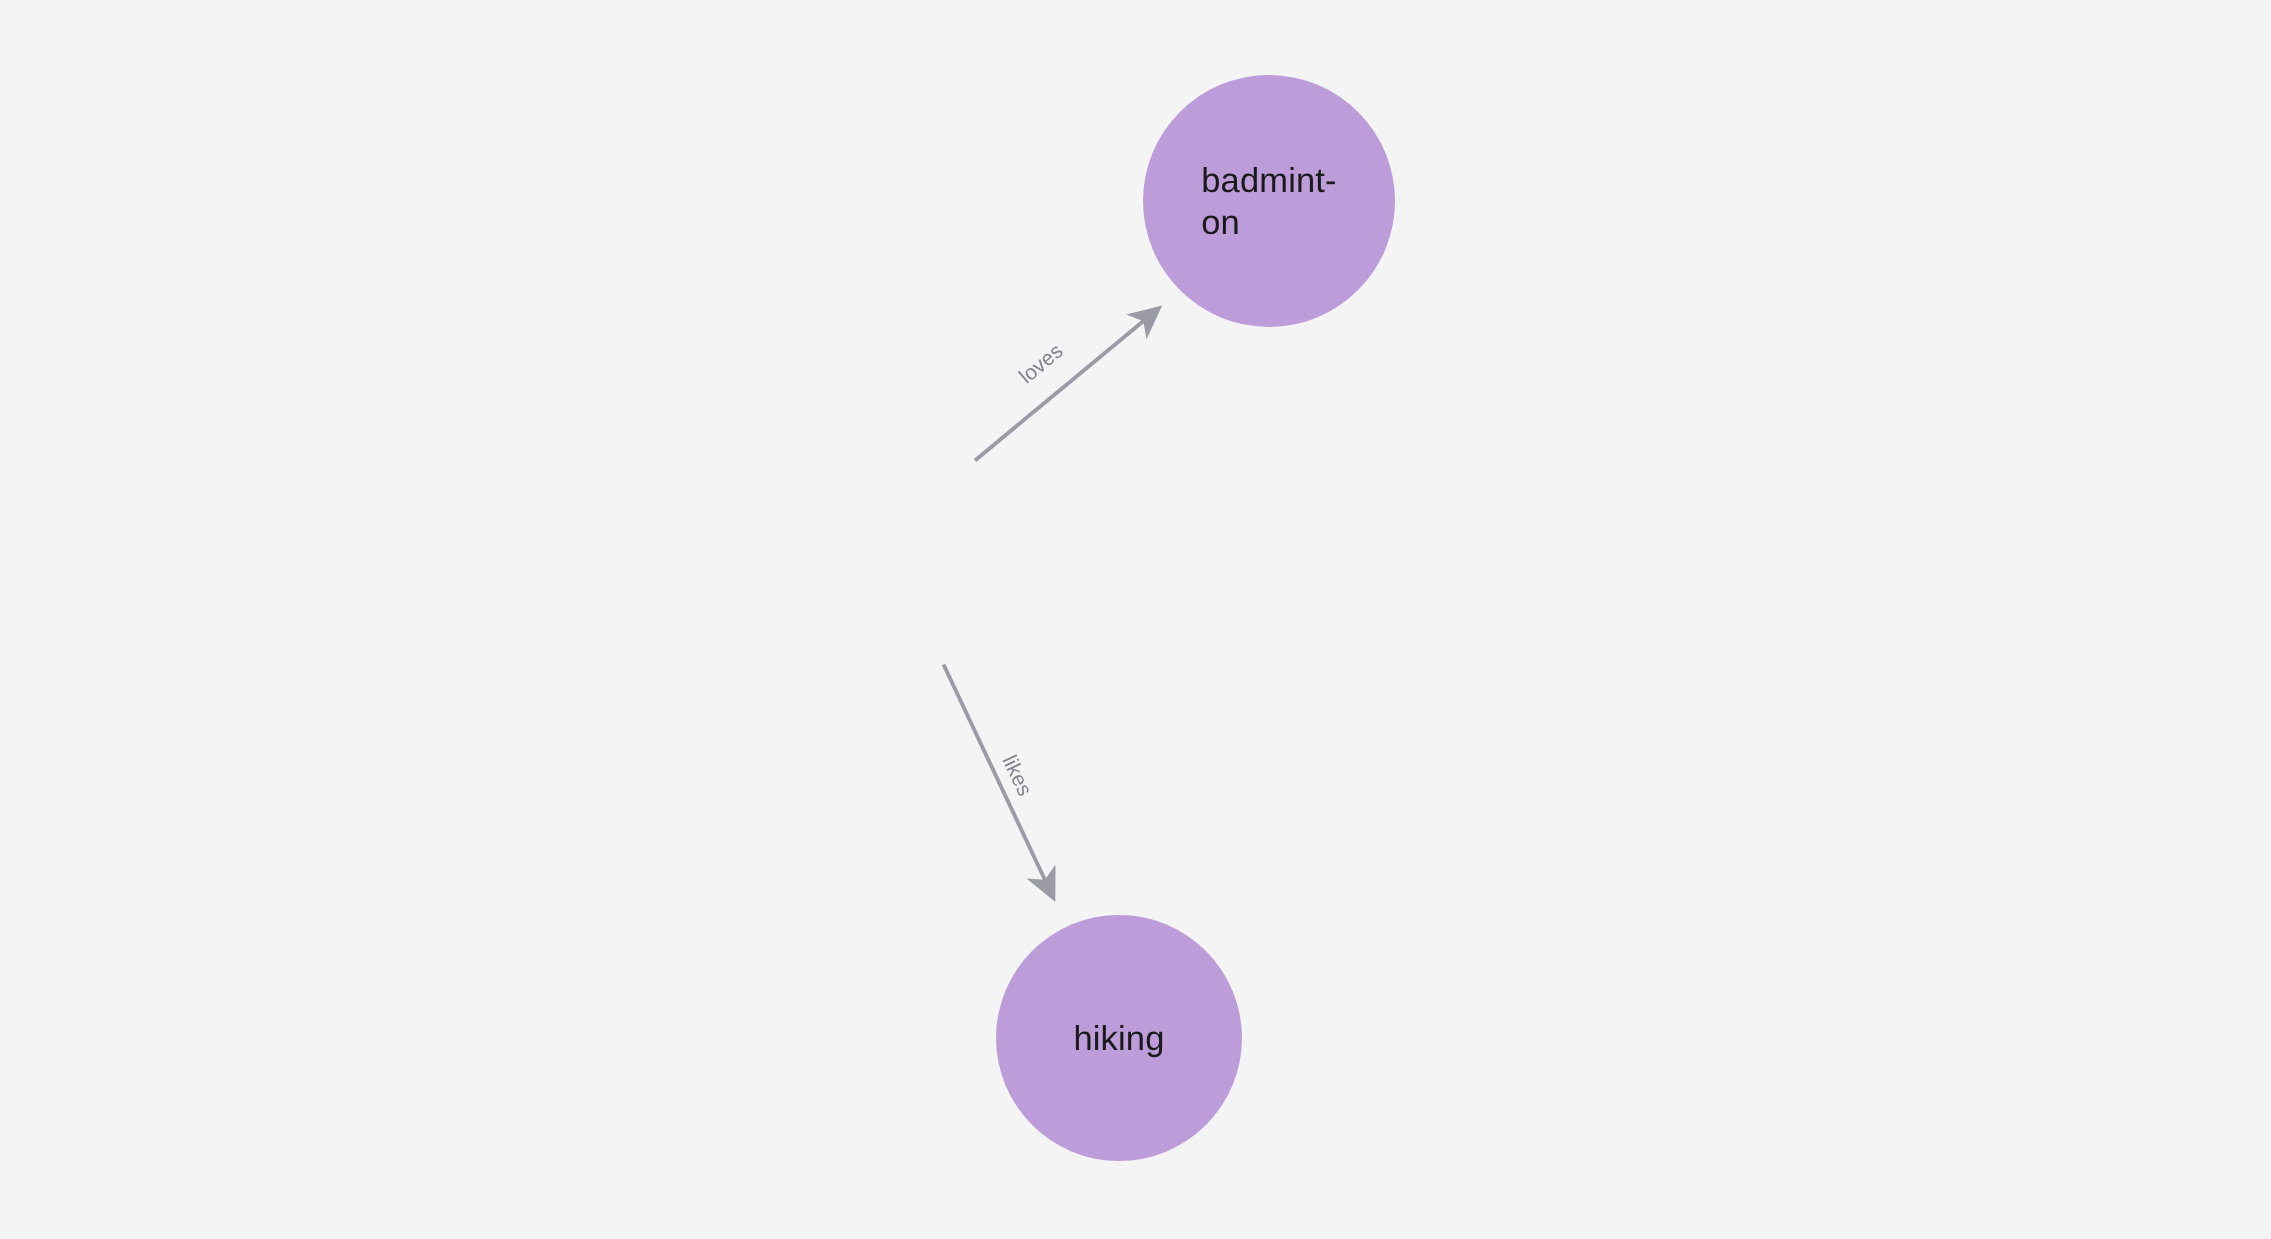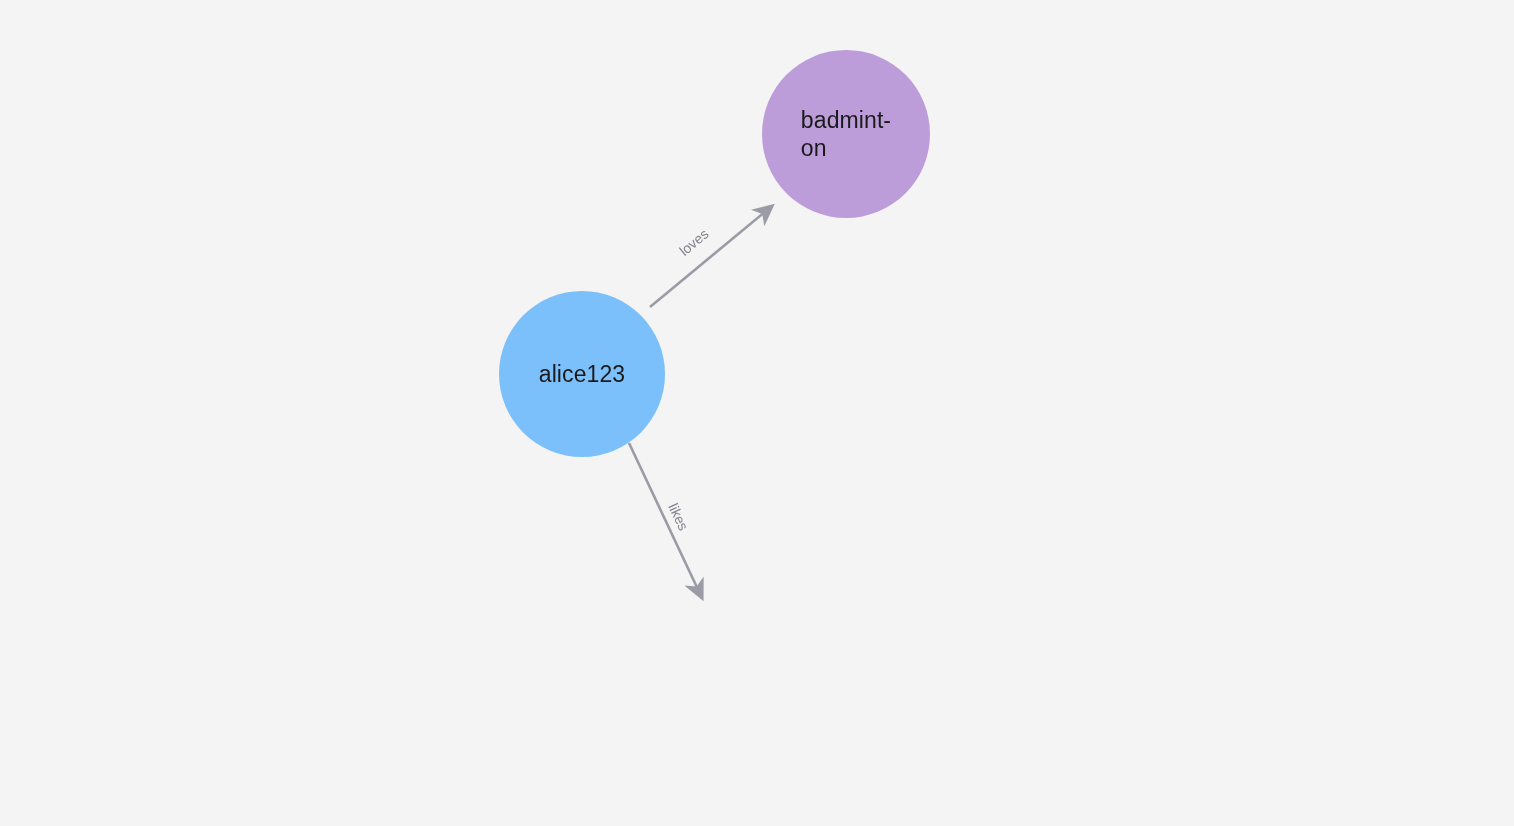--- a/index.html
+++ b/index.html
@@ -70,23 +70,23 @@
       <line x1="650" y1="307" x2="772" y2="206" stroke="#9b9ba5" stroke-width="2.6" marker-end="url(#arrowhead)"></line>
       <text class="edge-label-text" x="697" y="246" text-anchor="middle" transform="rotate(-39.5 697 246)">loves</text>
     </g>
 
     <g>
       <line x1="629" y1="443" x2="702" y2="598" stroke="#9b9ba5" stroke-width="2.6" marker-end="url(#arrowhead)"></line>
       <text class="edge-label-text" x="674" y="519" text-anchor="middle" transform="rotate(64.8 674 519)">likes</text>
     </g>
   </svg>
 
-  <div class="graph-node" style="left:499px; top:291px; width:166px; height:166px; background:#7bc0fa;">
-    <span class="node-label">alice123</span>
-  </div>
 
   <div class="graph-node" style="left:762px; top:50px; width:168px; height:168px; background:#bc9dda;">
     <span class="node-label">badmint-
 on</span>
   </div>
 
+  <div class="graph-node" style="left:664px; top:610px; width:164px; height:164px; background:#bc9dda;">
+    <span class="node-label">hiking</span>
+  </div>
 
 </div>
 
 </body></html>

